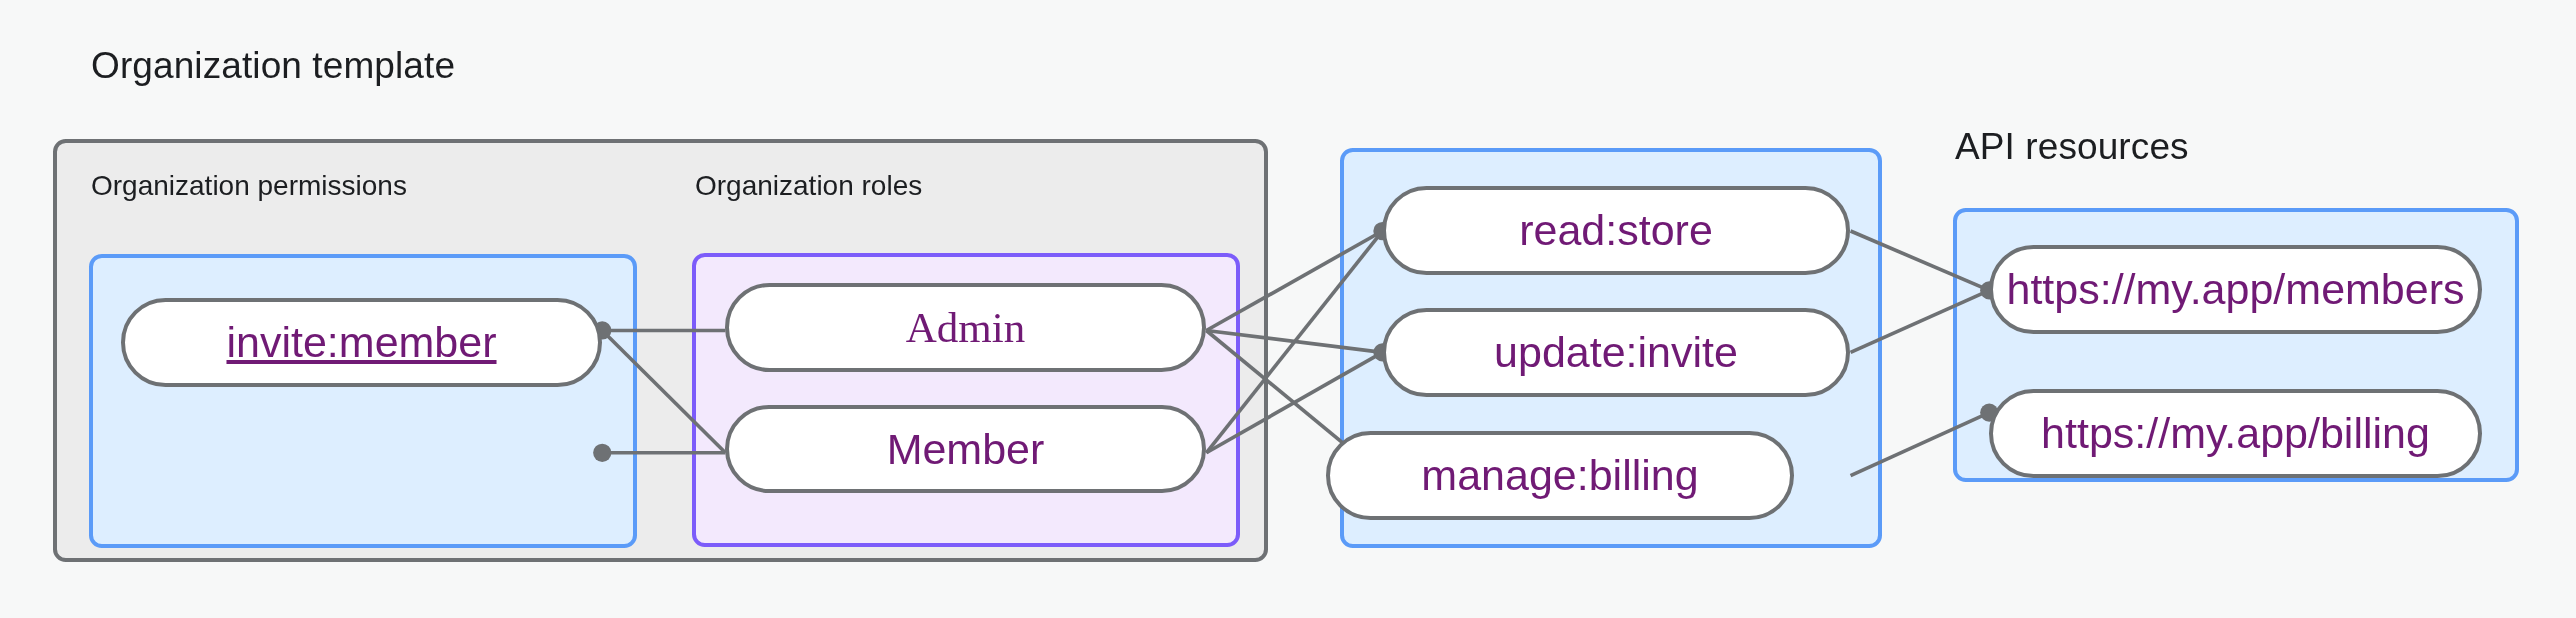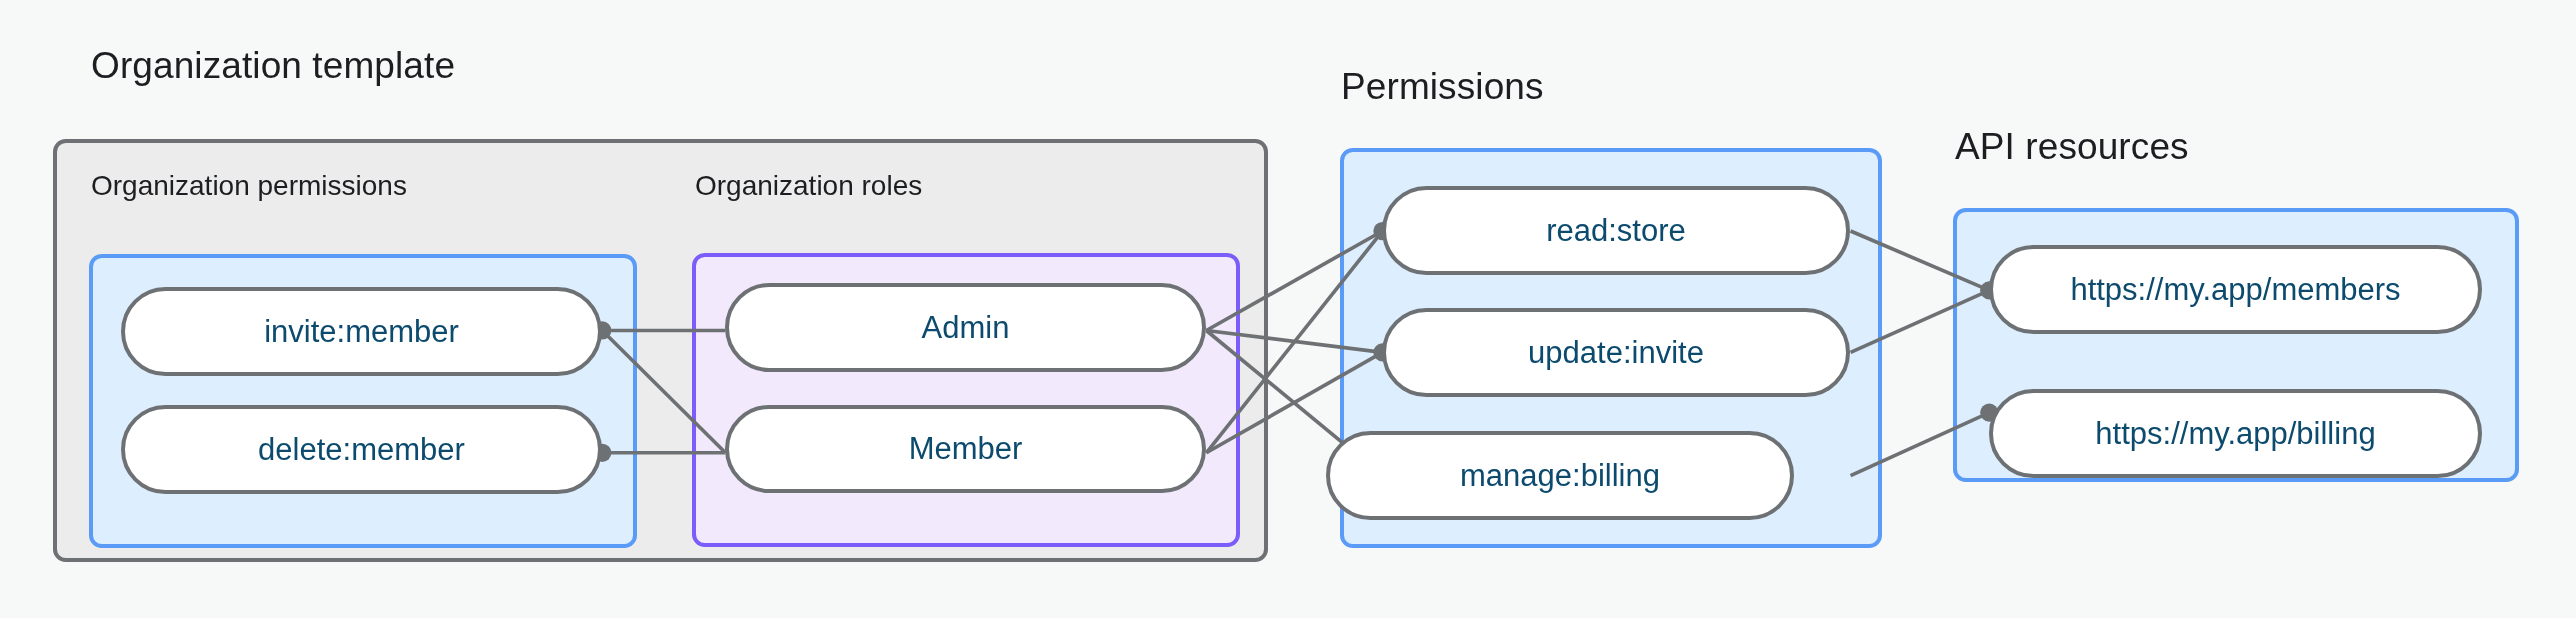--- a/index.html
+++ b/index.html
@@ -58,22 +58,22 @@
   
   .node {
     position: absolute;
     box-sizing: border-box;
     background: #ffffff;
     border: 4.6px solid #6e7174;
     border-radius: 912px;
     display: flex;
     align-items: center;
     justify-content: center;
-    color: #0c4a6e;
-    font-size: 31px;
+    color: #701a75;
+    font-size: 43px;
     white-space: nowrap;
     z-index: 4;
   }
 
   
   #edges {
     position: absolute;
     left: 0;
     top: 0;
     width: 2576px;
@@ -116,33 +116,31 @@
     </svg>
 
   <div class="group-title" style="left:57px; top:47px;margin-left:34px;">Organization template</div>
 
   <div class="container-box outer-template" style="left:53px; top:139px; width:1215px; height:423px;"></div>
 
   <div class="sub-title" style="left:91px; top:172px;">Organization permissions</div>
 
   <div class="container-box box-blue" style="left:89px; top:254px; width:548px; height:294px;"></div>
 
-  <div class="node" style="left:121px; top:287px; width:481px; height:89px;">invite:member</div>
+  <div class="node" style="left:121px; top:298px; width:481px; height:89px;text-decoration:underline;">invite:member</div>
 
-  <div class="node" style="left:121px; top:405px; width:481px; height:89px;">delete:member</div>
 
   <div class="sub-title" style="left:695px; top:172px;">Organization roles</div>
 
   <div class="container-box box-purple" style="left:692px; top:253px; width:548px; height:294px;"></div>
 
-  <div class="node" style="left:725px; top:283px; width:481px; height:89px;">Admin</div>
+  <div class="node" style="left:725px; top:283px; width:481px; height:89px;font-family:Liberation Serif, serif;">Admin</div>
 
   <div class="node" style="left:725px; top:405px; width:481px; height:88px;">Member</div>
 
-  <div class="group-title" style="left:1341px; top:68px;">Permissions</div>
 
   <div class="container-box box-blue" style="left:1340px; top:148px; width:542px; height:400px;"></div>
 
   <div class="node" style="left:1382px; top:186px; width:468px; height:89px;">read:store</div>
 
   <div class="node" style="left:1382px; top:308px; width:468px; height:89px;">update:invite</div>
 
   <div class="node" style="left:1326px; top:431px; width:468px; height:89px;">manage:billing</div>
 
   <div class="group-title" style="left:1955px; top:128px;">API resources</div>

